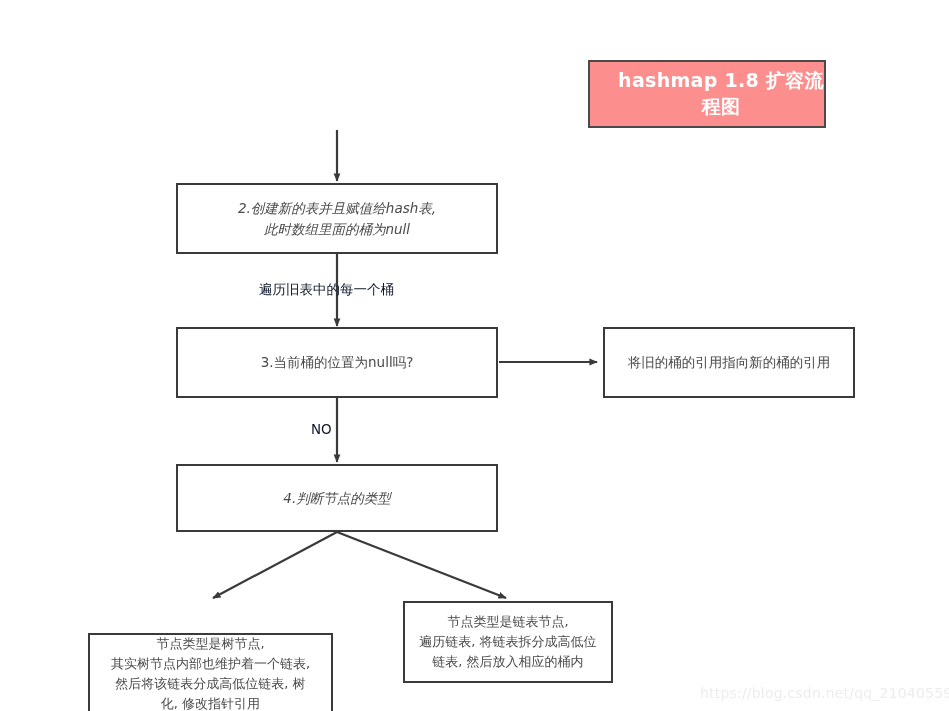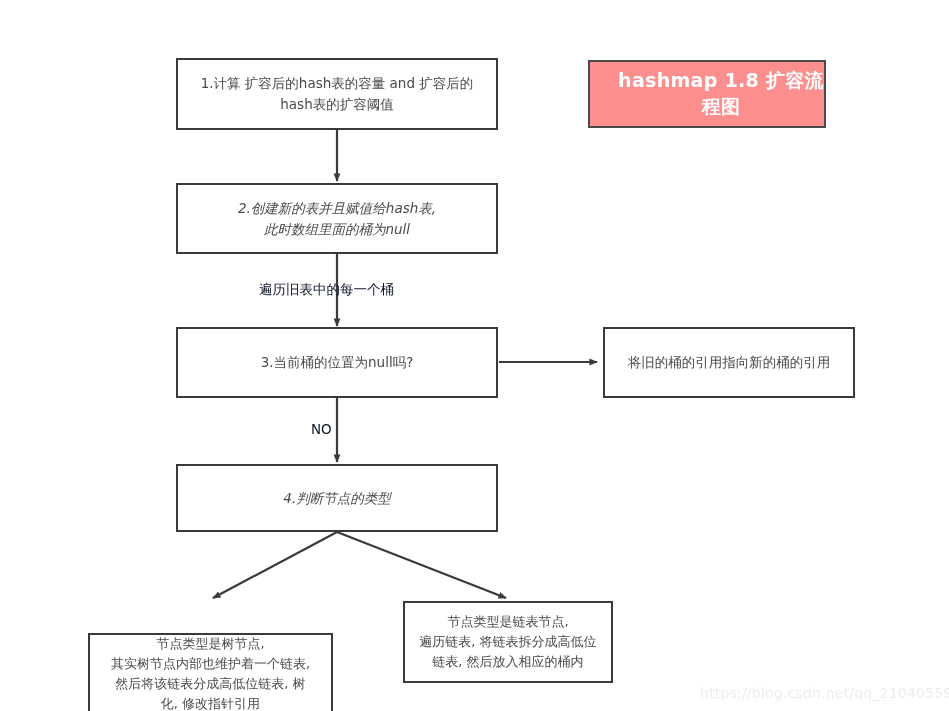--- a/index.html
+++ b/index.html
@@ -96,22 +96,20 @@
 
     <line x1="499" y1="362" x2="597" y2="362" stroke="#3a3a3a" stroke-width="2.2" marker-end="url(#arrowhead)"></line>
 
     <line x1="337" y1="398" x2="337" y2="462" stroke="#3a3a3a" stroke-width="2.2" marker-end="url(#arrowhead)"></line>
 
     <line x1="337" y1="532" x2="213" y2="598" stroke="#3a3a3a" stroke-width="2.2" marker-end="url(#arrowhead)"></line>
 
     <line x1="337" y1="532" x2="506" y2="598" stroke="#3a3a3a" stroke-width="2.2" marker-end="url(#arrowhead)"></line>
   </svg>
 
-  <div class="node" style="left:176px; top:58px; width:322px; height:72px;">1.计算 扩容后的hash表的容量 and  扩容后的
-hash表的扩容阈值</div>
 
   <div class="node" style="left:176px; top:183px; width:322px; height:71px;font-style:italic;">2.创建新的表并且赋值给hash表,
 此时数组里面的桶为null</div>
 
   <div class="node" style="left:176px; top:327px; width:322px; height:71px;">3.当前桶的位置为null吗?</div>
 
   <div class="node" style="left:603px; top:327px; width:252px; height:71px;">将旧的桶的引用指向新的桶的引用</div>
 
   <div class="node" style="left:176px; top:464px; width:322px; height:68px;font-style:italic;">4.判断节点的类型</div>
 

